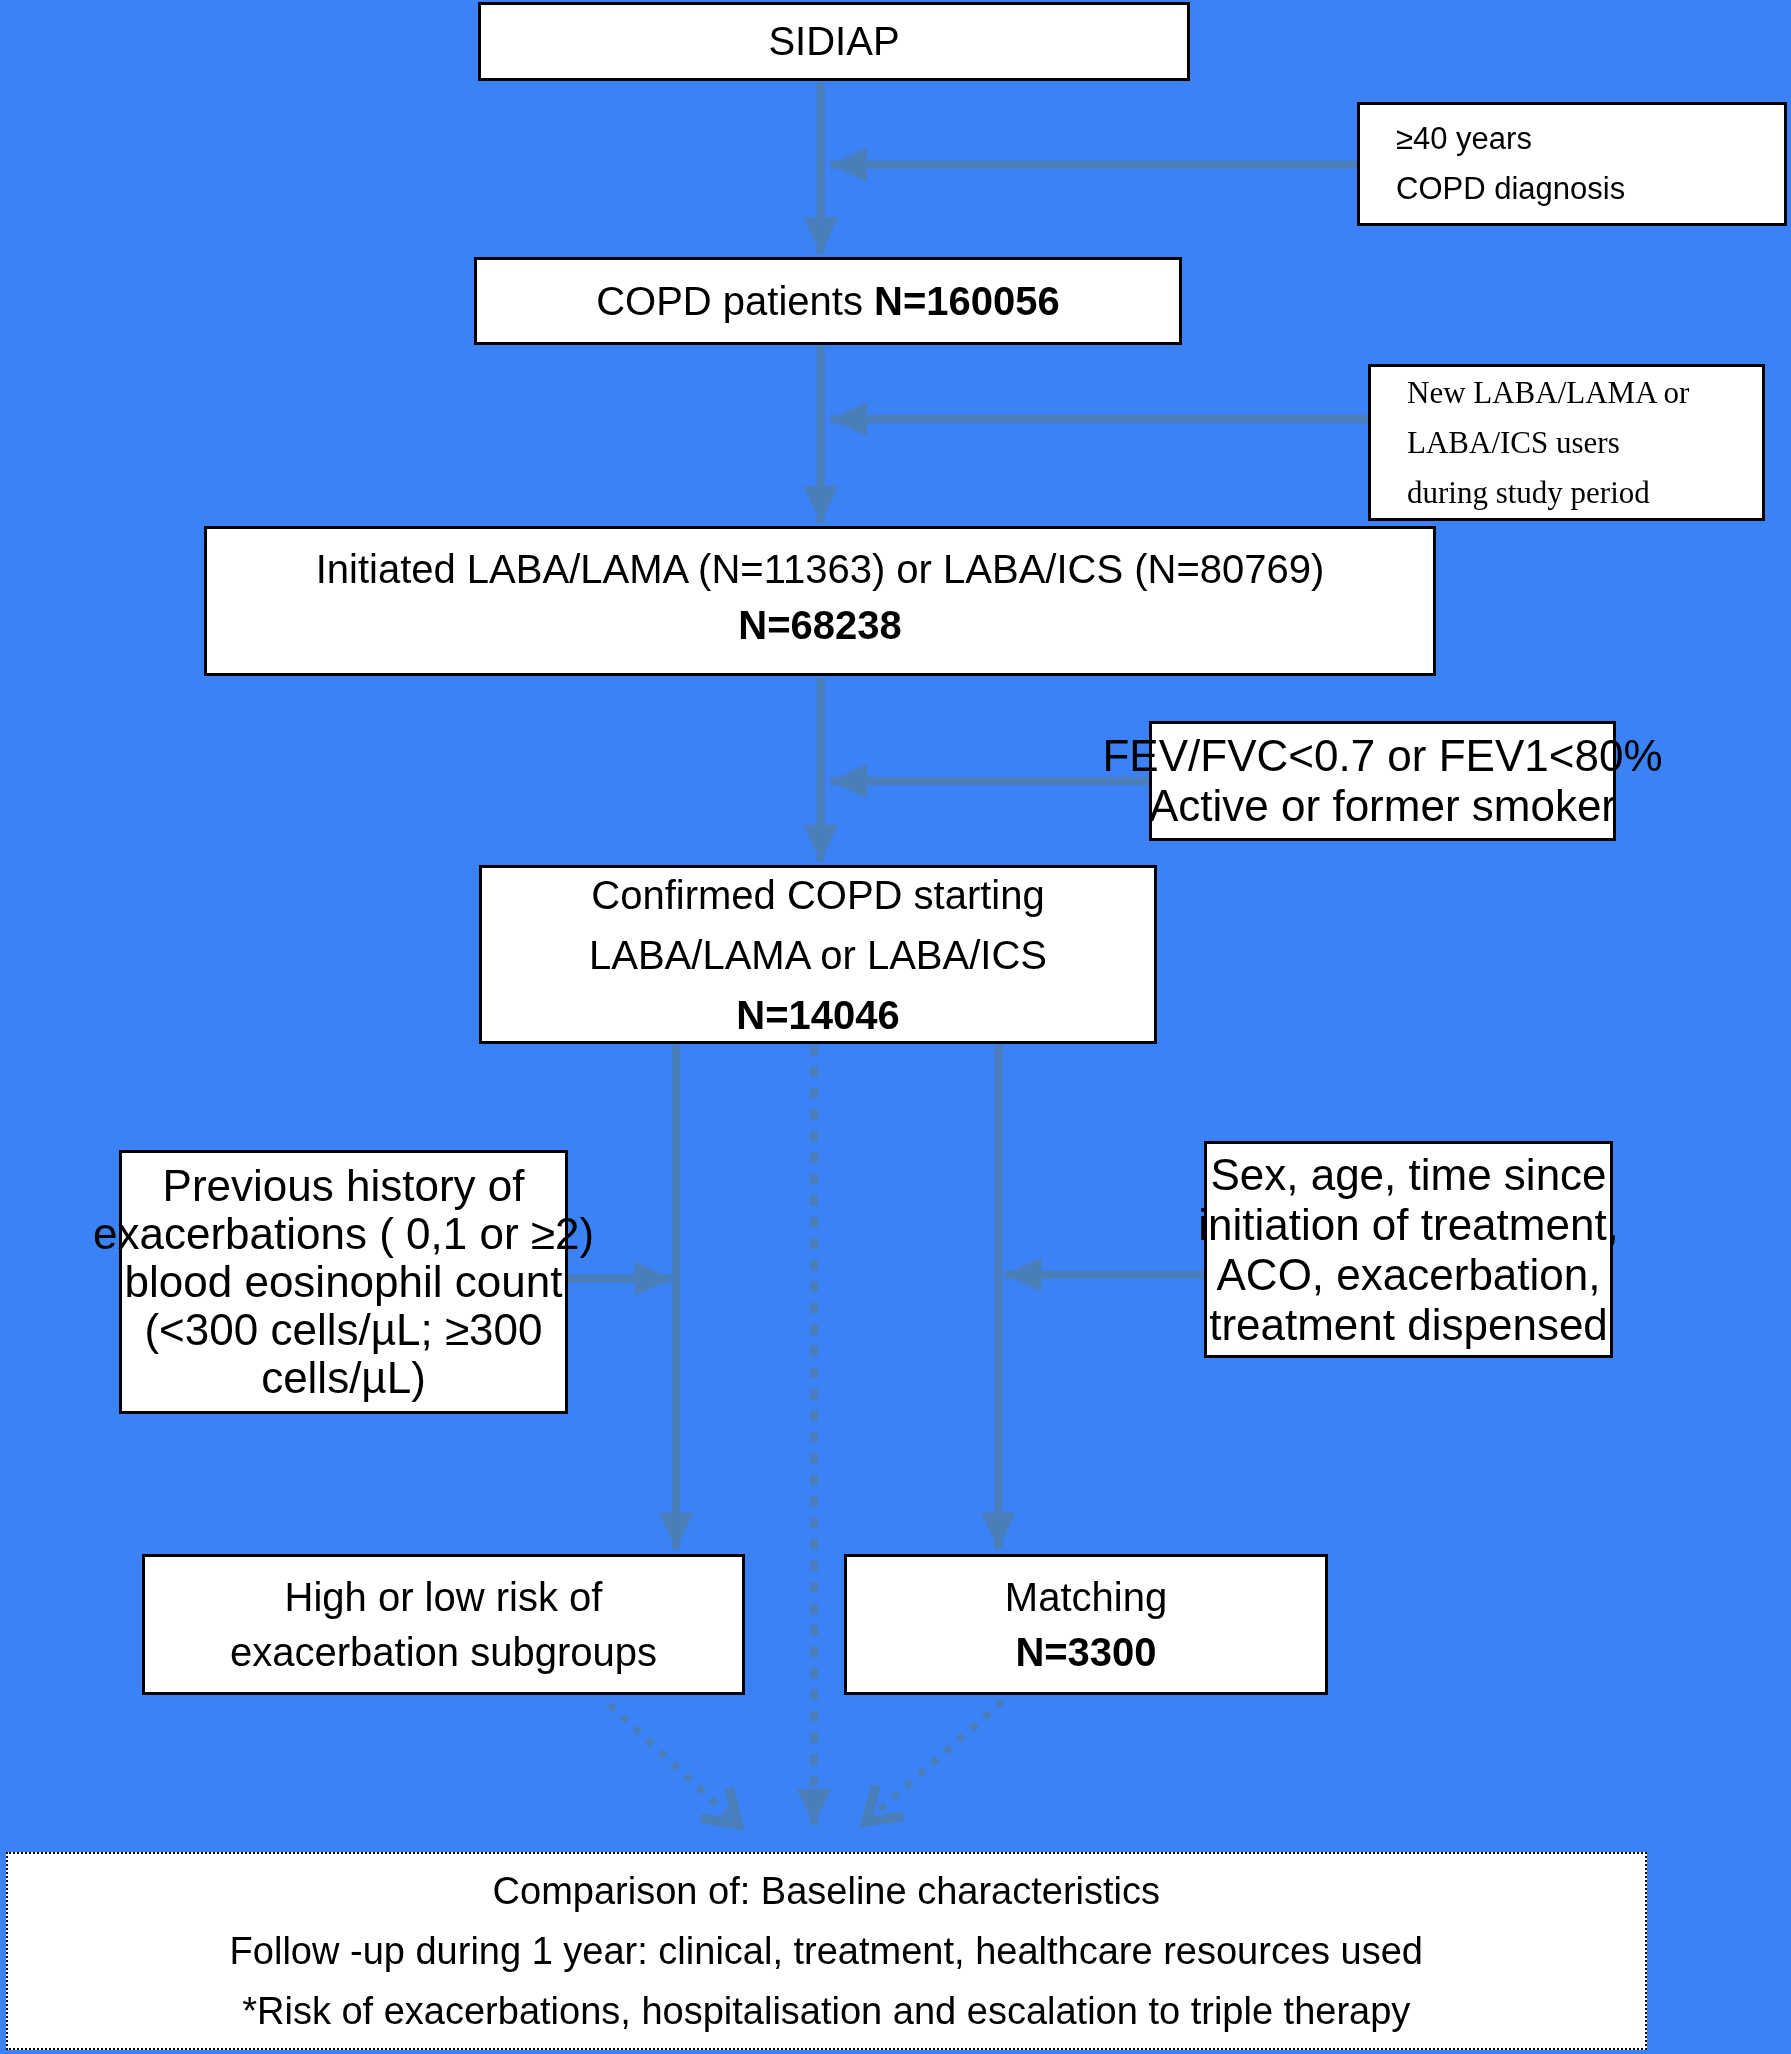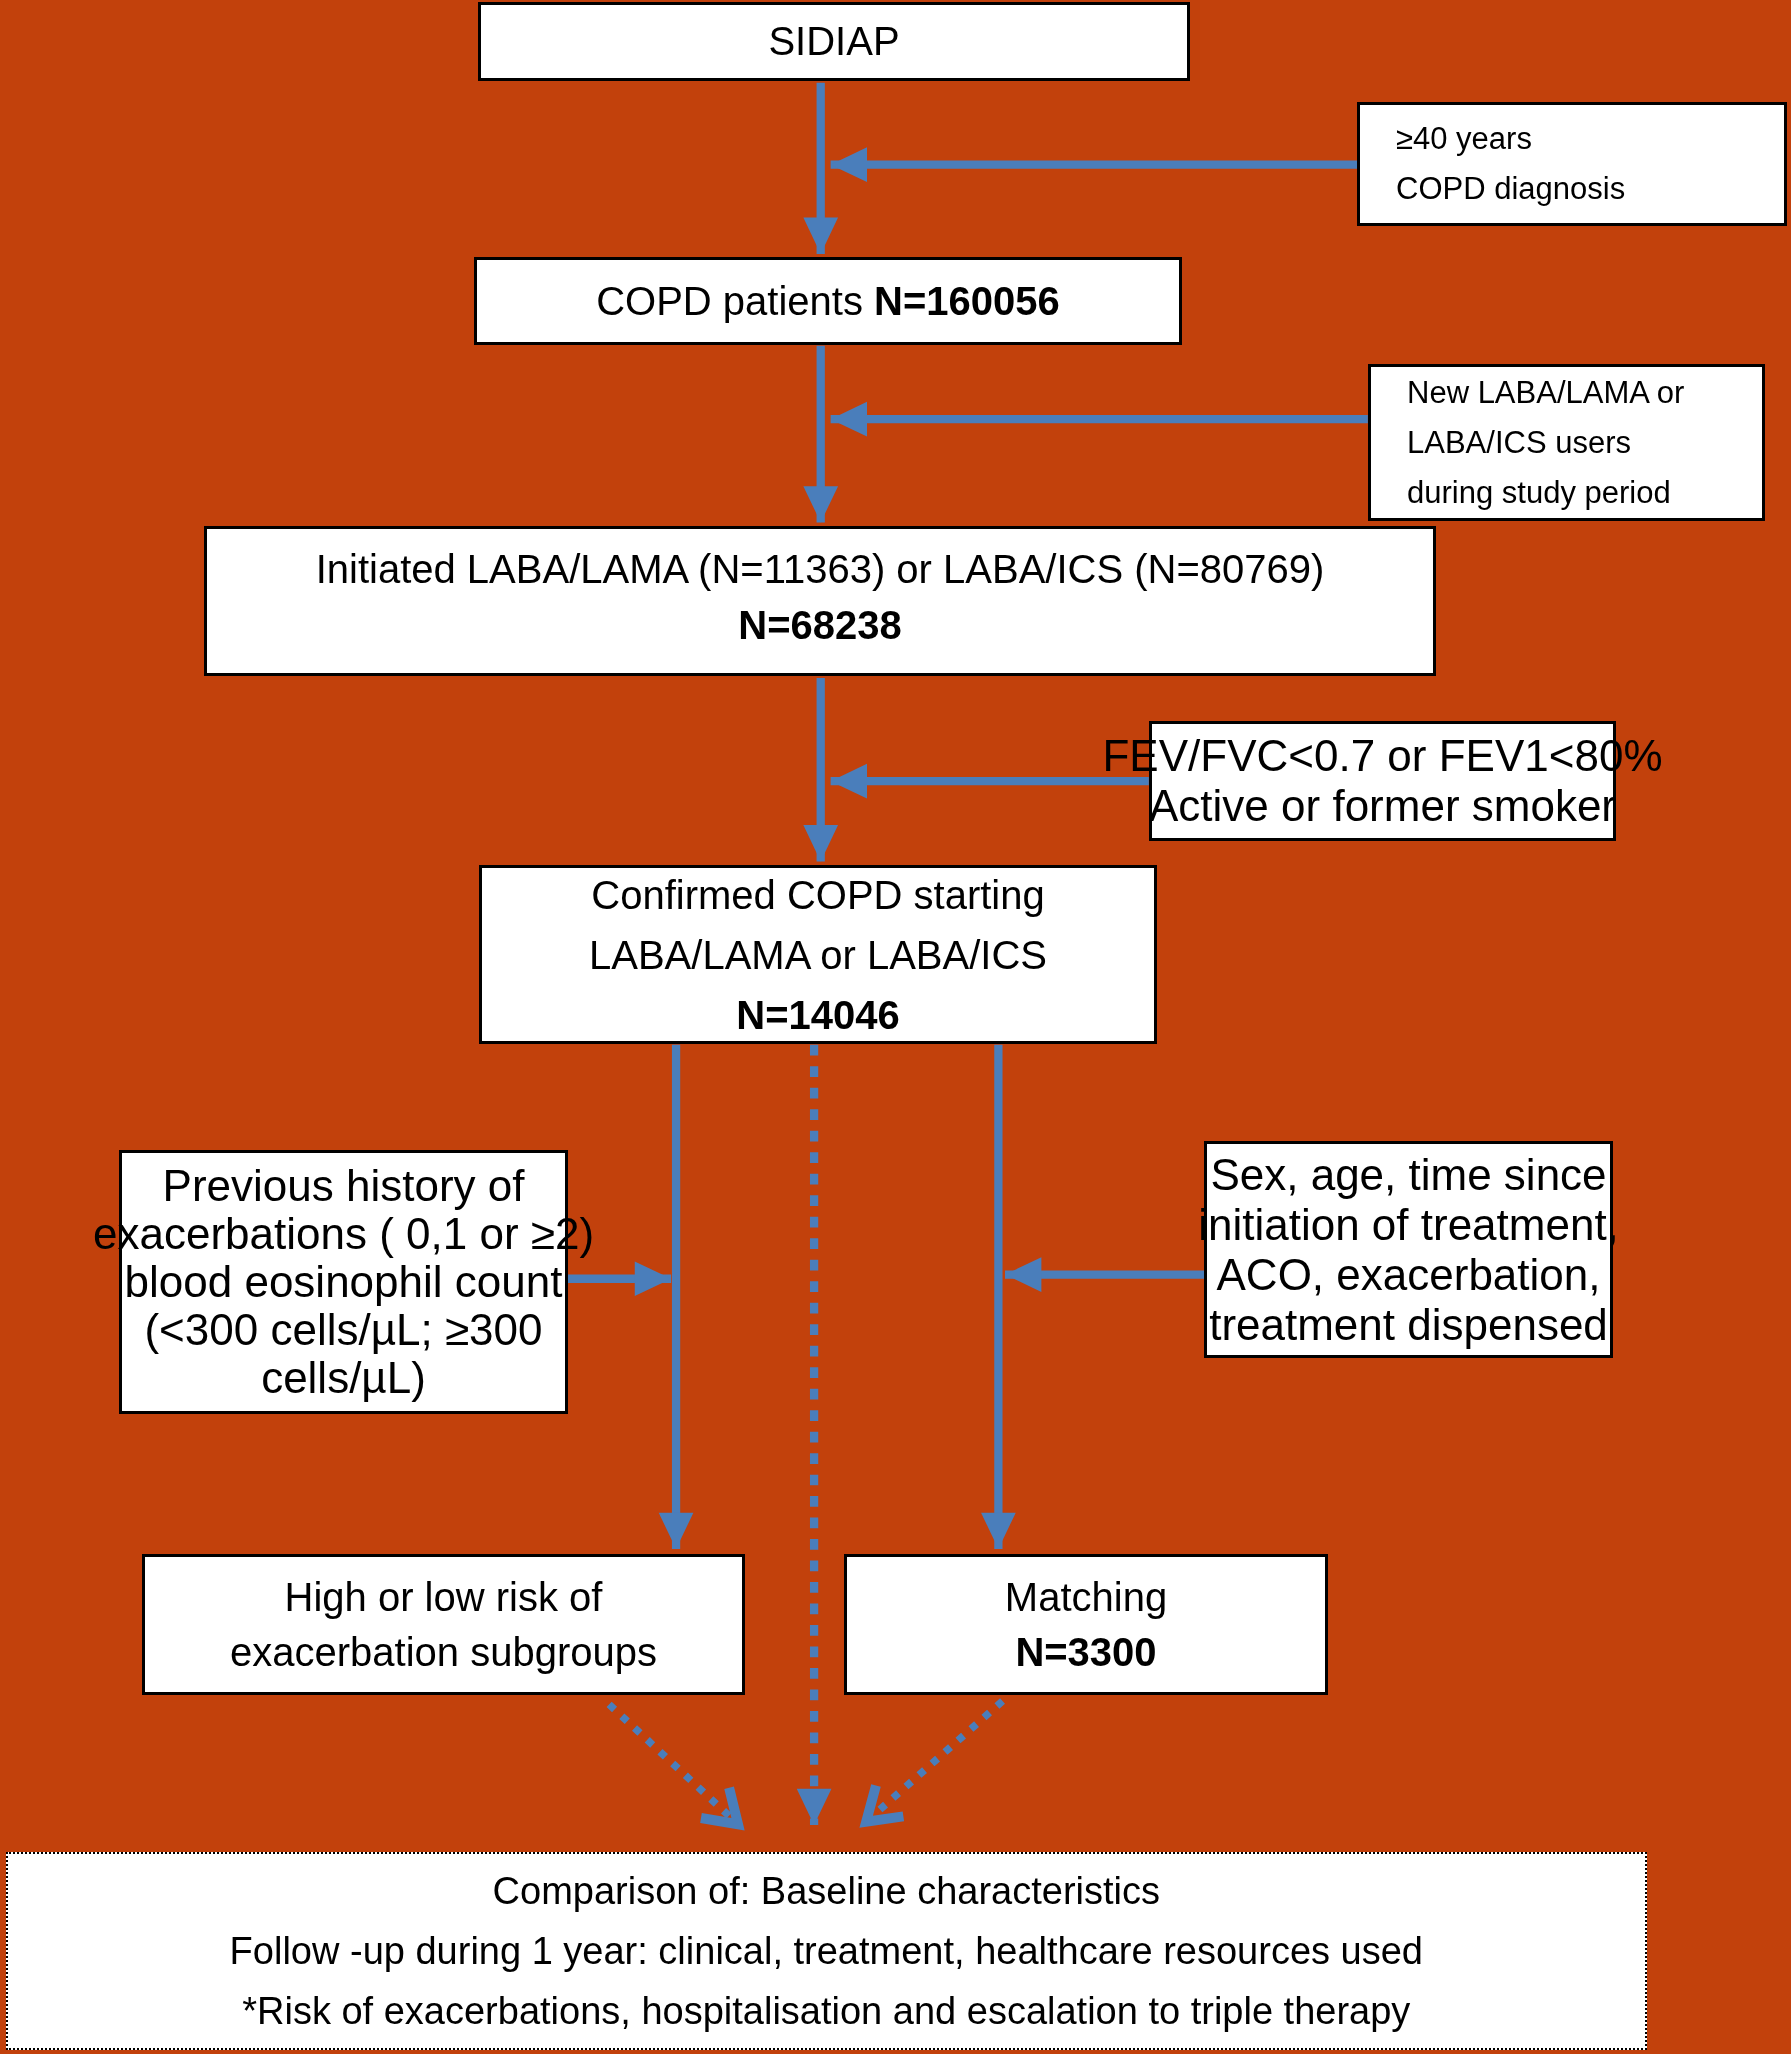--- a/index.html
+++ b/index.html
@@ -1,30 +1,30 @@
 <!DOCTYPE html>
 <html style="font-size:13.2px"><head>
 <meta charset="utf-8">
 <style>
   html,body{margin:0;padding:0;background:#ffffff;}
-  #stage{position:relative;width:1791px;height:2055px;background:#c2410c;overflow:hidden;
+  #stage{position:relative;width:1791px;height:2055px;background:#3b82f6;overflow:hidden;
          font-family:"Liberation Sans","DejaVu Sans",sans-serif;color:#000;}
   svg.arrows{position:absolute;left:0;top:0;z-index:1;}
   .box{position:absolute;box-sizing:border-box;background:#ffffff;border:3.3px solid #000;
        display:flex;flex-direction:column;align-items:center;justify-content:center;
        text-align:center;z-index:2;}
   .box .ln{white-space:nowrap;}
   .main{font-size:40px;line-height:56px;}
   .crit{font-size:31px;line-height:50px;align-items:flex-start;text-align:left;padding-left:36px;}
   .critc{font-size:44px;line-height:50px;}
   b{font-weight:bold;}
   #b-sidiap{left:478px;top:1.7px;width:712px;height:79px;}
   #b-age{left:1357px;top:102px;width:430px;height:124px;}
   #b-copd{left:474px;top:257px;width:708px;height:88px;}
-  #b-newusers{left:1368px;top:364px;width:397px;height:157px;}
+  #b-newusers{left:1368px;top:364px;width:397px;height:157px;font-family:Liberation Serif, serif;}
   #b-initiated{left:204px;top:526px;width:1232px;height:150px;justify-content:flex-start;padding-top:11.6px;}
   #b-fev{left:1149px;top:721px;width:467px;height:120px;}
   #b-confirmed{left:479px;top:865px;width:678px;height:179px;line-height:60px;}
   #b-history{left:119px;top:1150px;width:449px;height:264px;line-height:48px;}
   #b-sex{left:1204px;top:1141px;width:409px;height:217px;text-align:center;}
   #b-highlow{left:142px;top:1554px;width:603px;height:141px;line-height:55px;}
   #b-matching{left:844px;top:1554px;width:484px;height:141px;line-height:55px;}
   #b-comparison{left:5.8px;top:1852px;width:1641px;height:198px;border:2.5px dotted #000;
                 font-size:38px;line-height:60px;}
 </style>

